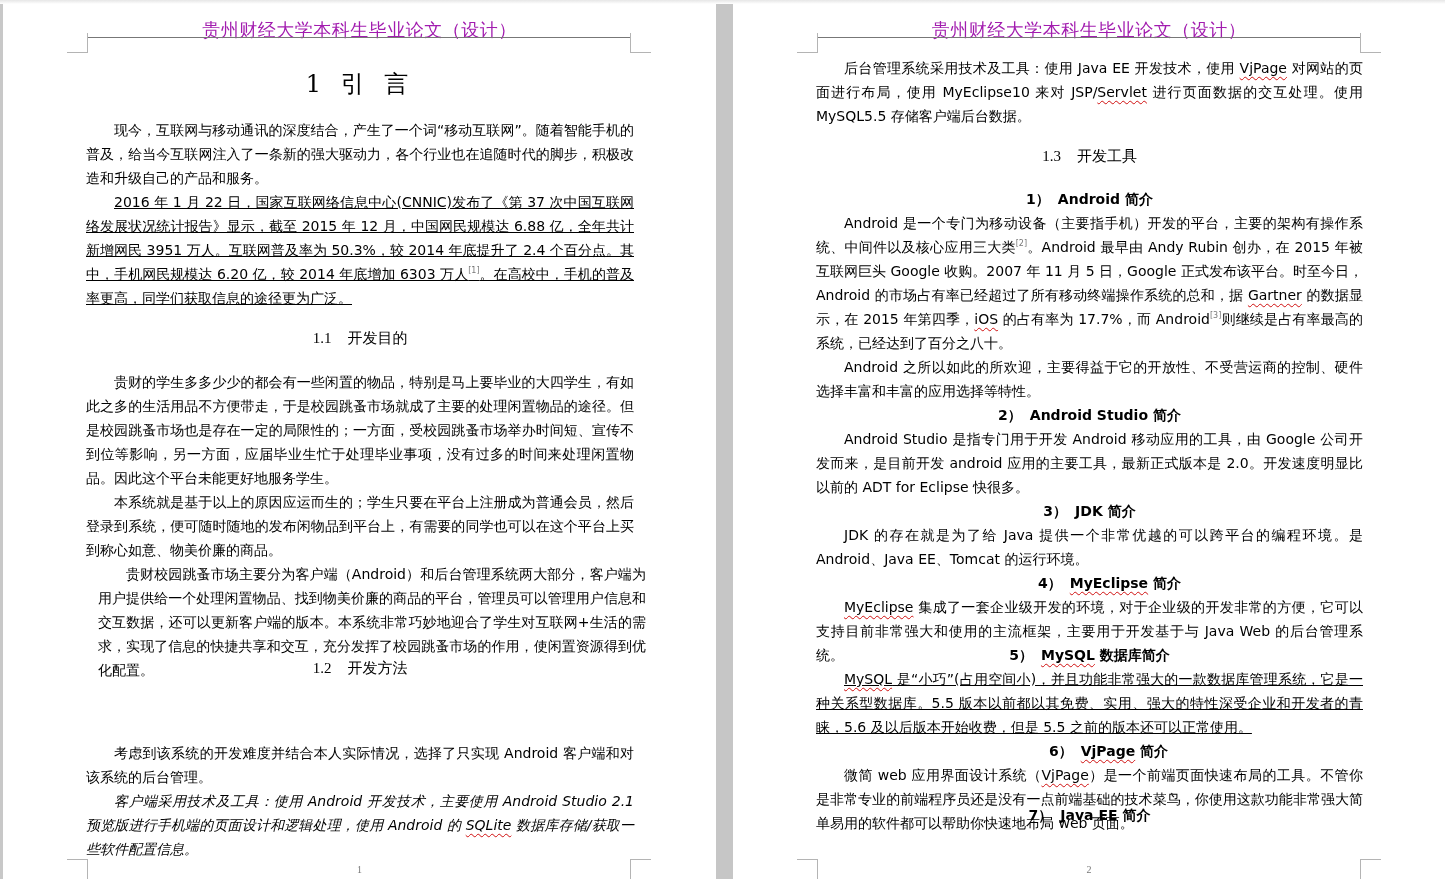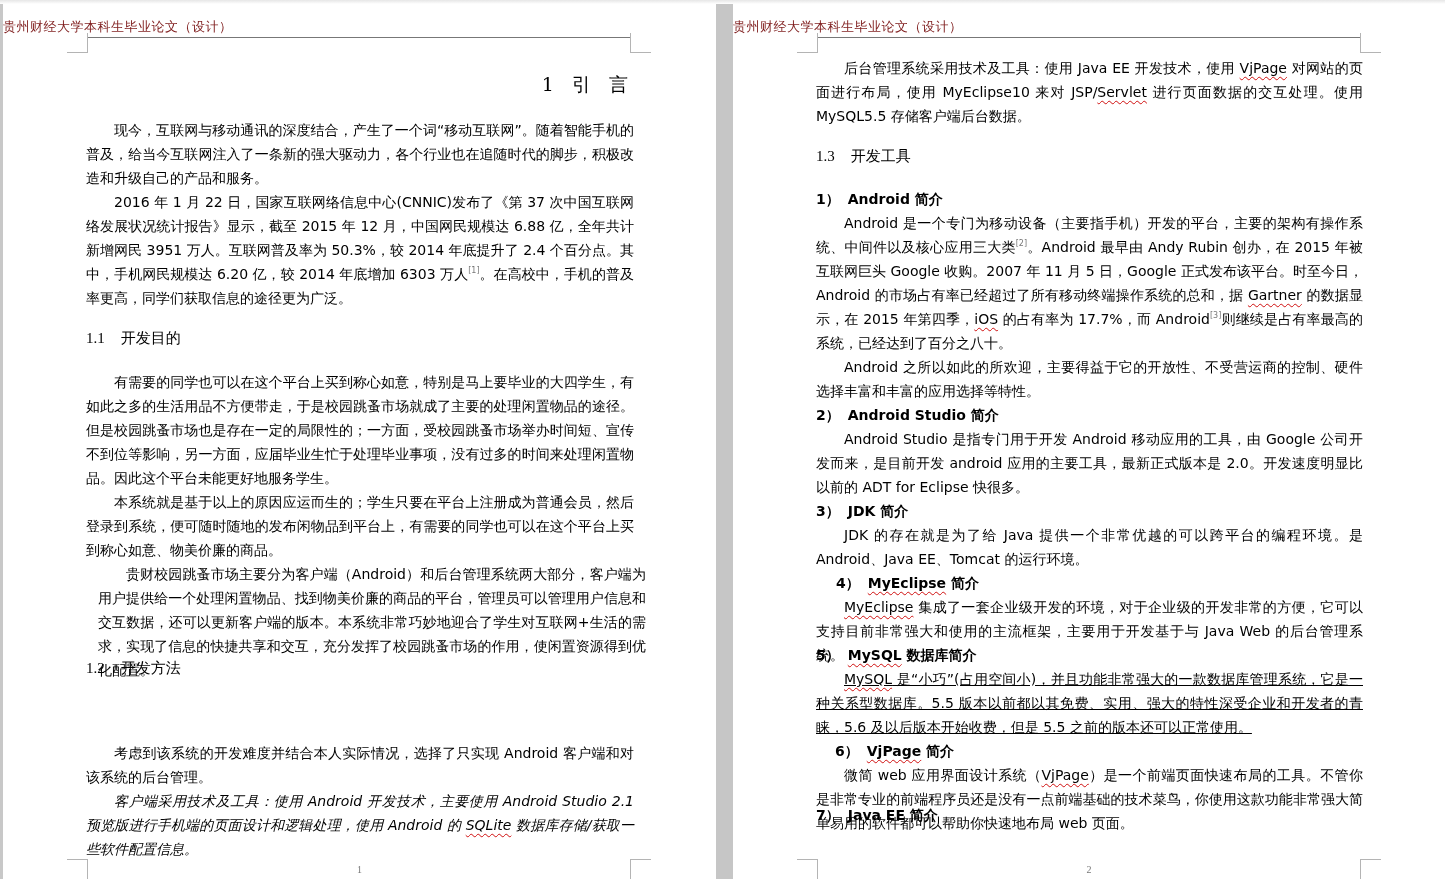--- a/index.html
+++ b/index.html
@@ -5,30 +5,30 @@
   * { box-sizing: border-box; margin: 0; padding: 0; }
   html, body { width: 1445px; height: 879px; overflow: hidden; background: #ffffff; }
   body { position: relative; font-family: "DejaVu Sans", "Liberation Sans", sans-serif; color: #000; }
   .topshade { position: absolute; left: 0; top: 0; width: 1445px; height: 4px; background: linear-gradient(#e6e6e6, #ffffff); z-index: 2; }
   .left-strip { position: absolute; left: 0; top: 0; width: 3px; height: 879px; background: #c8c8c8; }
   .gap { position: absolute; left: 716px; top: 0; width: 17px; height: 879px; background: #c6c6c6; }
   .page { position: absolute; top: 0; height: 879px; background: #fff; }
   .page.p1 { left: 3px; width: 713px; }
   .page.p2 { left: 733px; width: 712px; }
 
-  .header-text { position: absolute; top: 18px; width: 100%; font-size: 13px; color: #7f1d1d; letter-spacing: 0.5px; }
+  .header-text { position: absolute; top: 18px; width: 100%; text-align: center; font-size: 18px; color: #a21caf; letter-spacing: 0.5px; }
   .header-rule { position: absolute; top: 37px; height: 1px; background: #777; }
   .corner { position: absolute; border-color: #b4b4b4; border-style: solid; }
 
   .body { position: absolute; font-size: 14px; line-height: 24px; }
   .p1 .body { left: 83px; width: 548px; top: 0; }
   .p2 .body { left: 83px; width: 547px; top: 0; }
-  .blk { position: absolute; left: 0; width: 100%; }
+  .blk { position: absolute; left: 0; width: 100%; text-align: center; }
   .para { text-indent: 28px; text-align: justify; text-align-last: left; }
-  .chapter { text-align: right; font-size: 19px; letter-spacing: 6px; font-family: "DejaVu Serif", serif; }
+  .chapter { text-align: center; font-size: 24px; letter-spacing: 6px; font-family: "DejaVu Serif", serif; }
   .sec { font-size: 15px; font-family: "DejaVu Sans", sans-serif; }
   .sec .num { font-family: "Liberation Serif", serif; margin-right: 16px; }
   .sub { font-weight: bold; font-size: 14px; }
   .sub .num { margin-right: 8px; }
   .sup { font-size: 8px; vertical-align: super; color: #777; line-height: 0; }
   .sq { text-decoration: underline wavy #d01010; text-decoration-thickness: 1px; text-underline-offset: 3px; }
   .footer-num { position: absolute; top: 864px; width: 100%; text-align: center; font-size: 10px; color: #777; font-family: "Liberation Serif", serif; }
 </style>
 </head>
 <body>
@@ -43,25 +43,25 @@
   <div class="corner" style="left:64px;top:33px;width:21px;height:20px;border-width:0 1px 1px 0;"></div>
   <div class="corner" style="left:627px;top:33px;width:21px;height:20px;border-width:0 0 1px 1px;"></div>
   <div class="corner" style="left:64px;top:859px;width:21px;height:20px;border-width:1px 1px 0 0;"></div>
   <div class="corner" style="left:627px;top:859px;width:21px;height:20px;border-width:1px 0 0 1px;"></div>
 
   <div class="body">
     <div class="blk chapter" style="top:72px;">1  引  言</div>
 
     <div class="blk para" style="top:118px;">现今，互联网与移动通讯的深度结合，产生了一个词“移动互联网”。随着智能手机的普及，给当今互联网注入了一条新的强大驱动力，各个行业也在追随时代的脚步，积极改造和升级自己的产品和服务。</div>
 
-    <div class="blk para" style="top:190px;"><span>2016 年 1 月 22 日，国家互联网络信息中心(CNNIC)发布了《第 37 次中国互联网络发展状况统计报告》显示，截至 2015 年 12 月，中国网民规模达 6.88 亿，全年共计新增网民 3951 万人。互联网普及率为 50.3%，较 2014 年底提升了 2.4 个百分点。其中，手机网民规模达 6.20 亿，较 2014 年底增加 6303 万人</span><span class="sup">[1]</span><span>。在高校中，手机的普及率更高，同学们获取信息的途径更为广泛。</span></div>
+    <div class="blk para" style="top:190px;text-decoration:underline;"><span>2016 年 1 月 22 日，国家互联网络信息中心(CNNIC)发布了《第 37 次中国互联网络发展状况统计报告》显示，截至 2015 年 12 月，中国网民规模达 6.88 亿，全年共计新增网民 3951 万人。互联网普及率为 50.3%，较 2014 年底提升了 2.4 个百分点。其中，手机网民规模达 6.20 亿，较 2014 年底增加 6303 万人</span><span class="sup">[1]</span><span>。在高校中，手机的普及率更高，同学们获取信息的途径更为广泛。</span></div>
 
     <div class="blk sec" style="top:326px;"><span class="num">1.1</span><span>开发目的</span></div>
 
-    <div class="blk para" style="top:370px;">有需要的同学也可以在这个平台上买到称心如意，特别是马上要毕业的大四学生，有如此之多的生活用品不方便带走，于是校园跳蚤市场就成了主要的处理闲置物品的途径。但是校园跳蚤市场也是存在一定的局限性的；一方面，受校园跳蚤市场举办时间短、宣传不到位等影响，另一方面，应届毕业生忙于处理毕业事项，没有过多的时间来处理闲置物品。因此这个平台未能更好地服务学生。</div>
+    <div class="blk para" style="top:370px;">贵财的学生多多少少的都会有一些闲置的物品，特别是马上要毕业的大四学生，有如此之多的生活用品不方便带走，于是校园跳蚤市场就成了主要的处理闲置物品的途径。但是校园跳蚤市场也是存在一定的局限性的；一方面，受校园跳蚤市场举办时间短、宣传不到位等影响，另一方面，应届毕业生忙于处理毕业事项，没有过多的时间来处理闲置物品。因此这个平台未能更好地服务学生。</div>
     <div class="blk para" style="top:490px;">本系统就是基于以上的原因应运而生的；学生只要在平台上注册成为普通会员，然后登录到系统，便可随时随地的发布闲物品到平台上，有需要的同学也可以在这个平台上买到称心如意、物美价廉的商品。</div>
     <div class="blk para" style="top:562px;margin-left:12px;">贵财校园跳蚤市场主要分为客户端（Android）和后台管理系统两大部分，客户端为用户提供给一个处理闲置物品、找到物美价廉的商品的平台，管理员可以管理用户信息和交互数据，还可以更新客户端的版本。本系统非常巧妙地迎合了学生对互联网+生活的需求，实现了信息的快捷共享和交互，充分发挥了校园跳蚤市场的作用，使闲置资源得到优化配置。</div>
 
     <div class="blk sec" style="top:656px;"><span class="num">1.2</span><span>开发方法</span></div>
 
     <div class="blk para" style="top:741px;">考虑到该系统的开发难度并结合本人实际情况，选择了只实现 Android 客户端和对该系统的后台管理。</div>
     <div class="blk para" style="top:789px;font-style:italic;"><span>客户端采用技术及工具：使用 Android 开发技术，主要使用 Android Studio 2.1 预览版进行手机端的页面设计和逻辑处理，使用 Android 的 </span><span class="sq">SQLite</span><span> 数据库存储/获取一些软件配置信息。</span></div>
   </div>
 
   <div class="footer-num">1</div>

